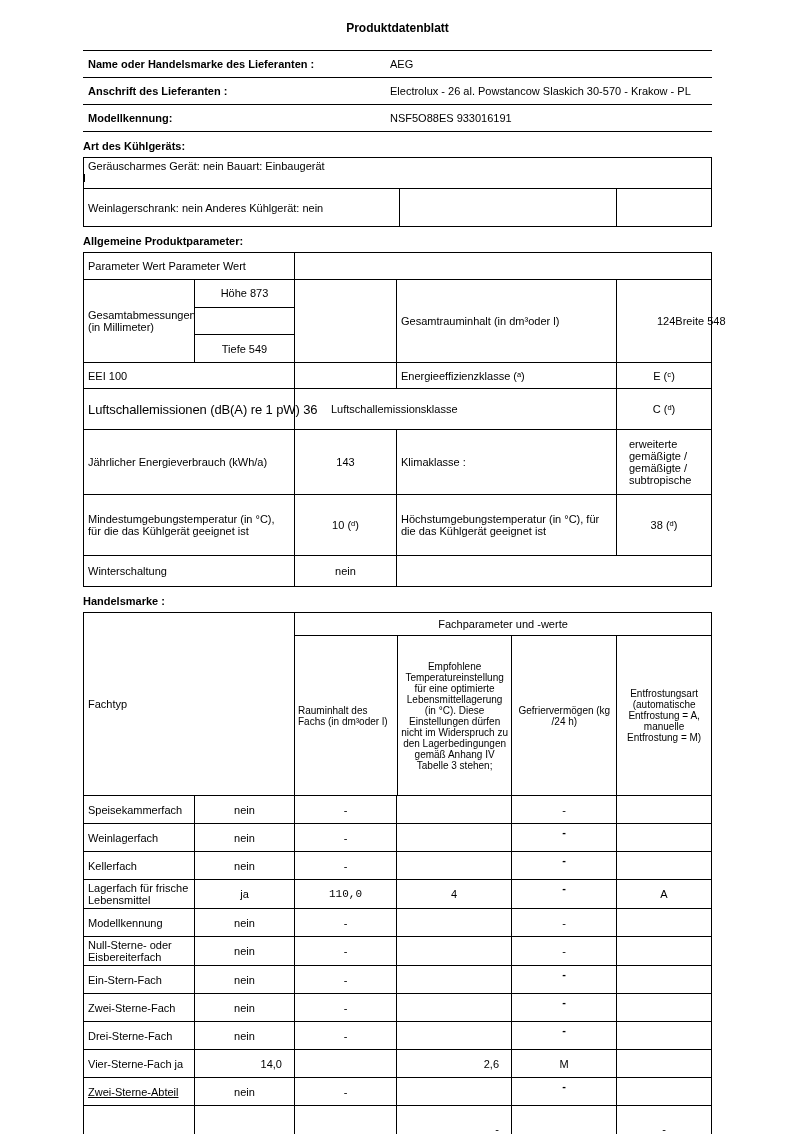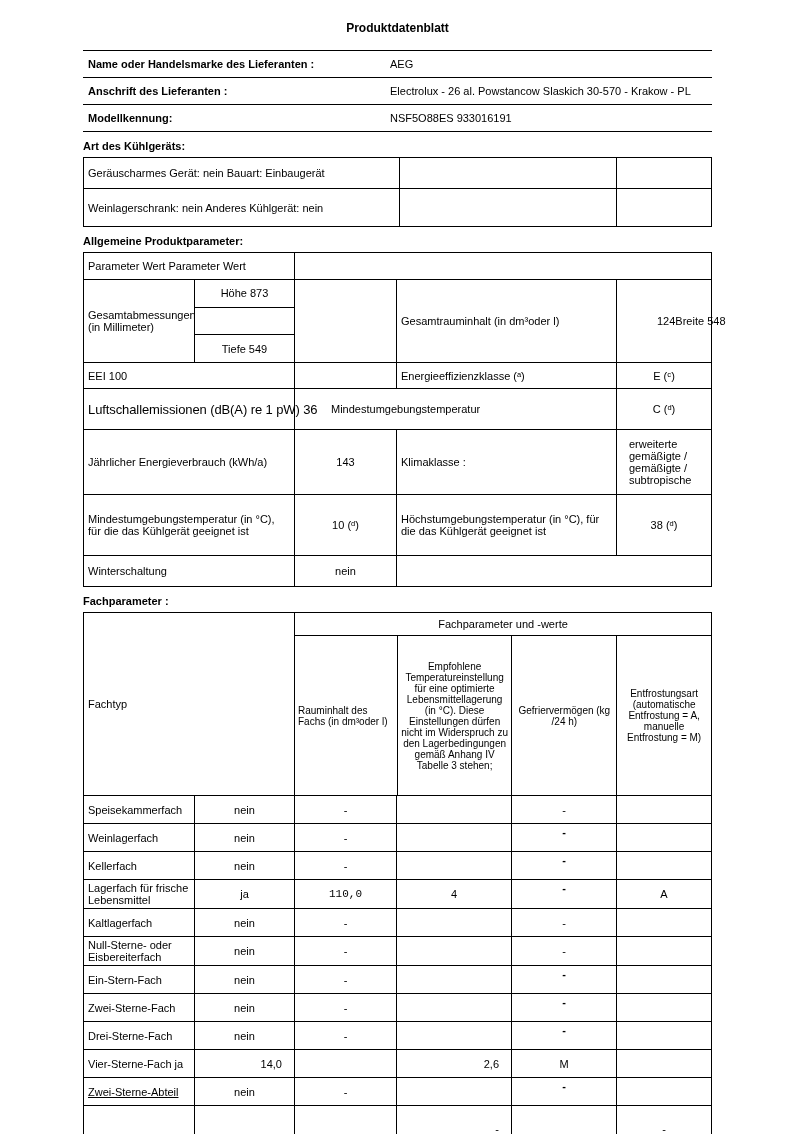--- a/index.html
+++ b/index.html
@@ -70,21 +70,21 @@
           <div class="sup-value">Electrolux - 26 al. Powstancow Slaskich 30-570 - Krakow - PL</div>
         </div>
         <div class="sup-row">
           <div class="sup-label">Modellkennung:</div>
           <div class="sup-value">NSF5O88ES 933016191</div>
         </div>
       </div>
 
     <div class="heading">Art des Kühlgeräts:</div>
     <div class="t" id="art-table">
-        <div class="tr" style="height: 30px;">
+        <div class="tr" style="height: 30px; flex-direction: column;">
           <div class="td" style="width: 315px;">
             <span>Geräuscharmes Gerät: nein Bauart: Einbaugerät</span>
           </div>
           <div class="td" style="width: 217px;"></div>
           <div class="td" style="width: 95px;"></div>
         </div>
         <div class="tr" style="height: 37px;">
           <div class="td" style="width: 315px;">
             <span>Weinlagerschrank: nein Anderes Kühlgerät: nein</span>
           </div>
@@ -129,21 +129,21 @@
           </div>
         <div class="td c" style="width:95px">
             <span>E (ᶜ)</span>
           </div>
       </div>
       <div class="tr" style="height:40px">
         <div class="td tight" style="width:210px">
             <span>Luftschallemissionen (dB(A) re 1 pW) 36</span>
           </div>
         <div class="td pl36" style="width:322px">
-            <span>Mindestumgebungstemperatur</span>
+            <span>Luftschallemissionsklasse</span>
           </div>
         <div class="td c" style="width:95px">
             <span>C (ᵈ)</span>
           </div>
       </div>
       <div class="tr" style="height:64px">
         <div class="td" style="width:210px">
             <span>Jährlicher Energieverbrauch (kWh/a)</span>
           </div>
         <div class="td c" style="width:102px">
@@ -174,21 +174,21 @@
         <div class="td" style="width:210px">
             <span>Winterschaltung</span>
           </div>
         <div class="td c" style="width:102px">
             <span>nein</span>
           </div>
         <div class="td" style="width:315px"></div>
       </div>
     </div>
 
-    <div class="heading">Fachparameter :</div>
+    <div class="heading">Handelsmarke :</div>
 
     <div class="t">
       <div class="tr" style="height:182px">
         <div class="td" style="width:210px">
             <span>Fachtyp</span>
           </div>
         <div class="td nopad" style="width:417px">
           <div class="fh-top">
               <span>Fachparameter und -werte</span>
             </div>
@@ -272,21 +272,21 @@
             </div>
             <div class="td c bdash" style="width: 105px;">
               <span>-</span>
             </div>
             <div class="td c" style="width: 95px;">
               <span>A</span>
             </div>
           </div>
           <div class="tr frow">
             <div class="td" style="width: 110px;">
-              <span>Kaltlagerfach</span>
+              <span>Modellkennung</span>
             </div>
             <div class="td c" style="width: 100px;">
               <span>nein</span>
             </div>
             <div class="td c" style="width: 102px;">
               <span>-</span>
             </div>
             <div class="td c" style="width: 115px;"></div>
             <div class="td c" style="width: 105px;">
               <span>-</span>

